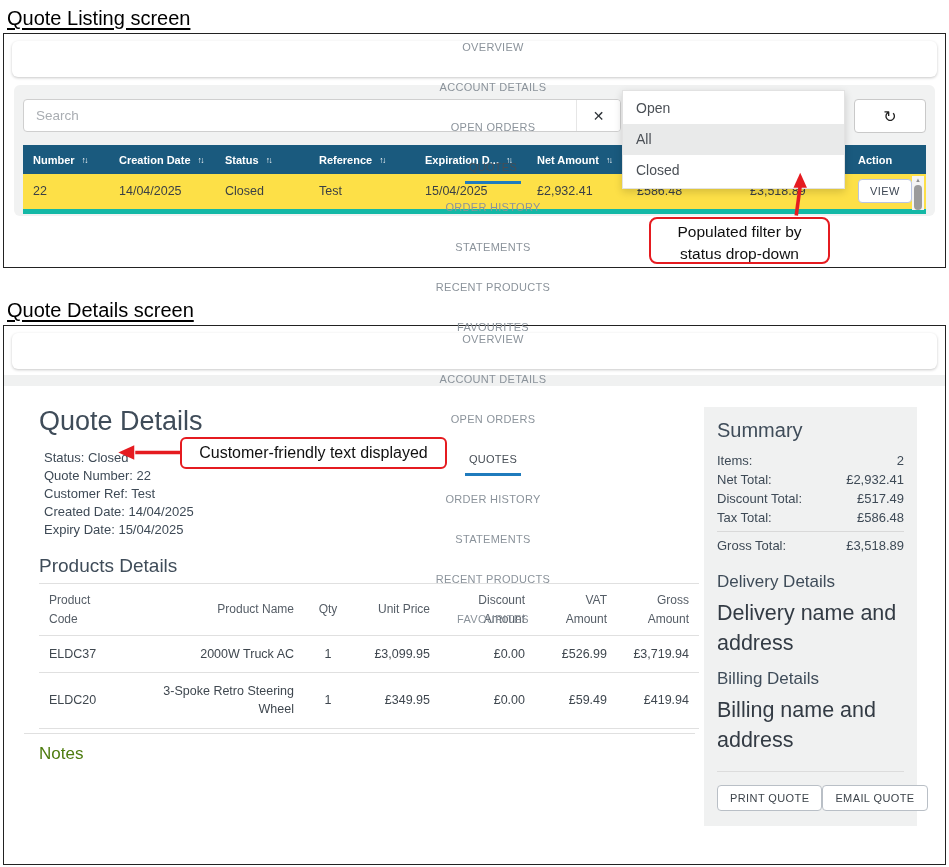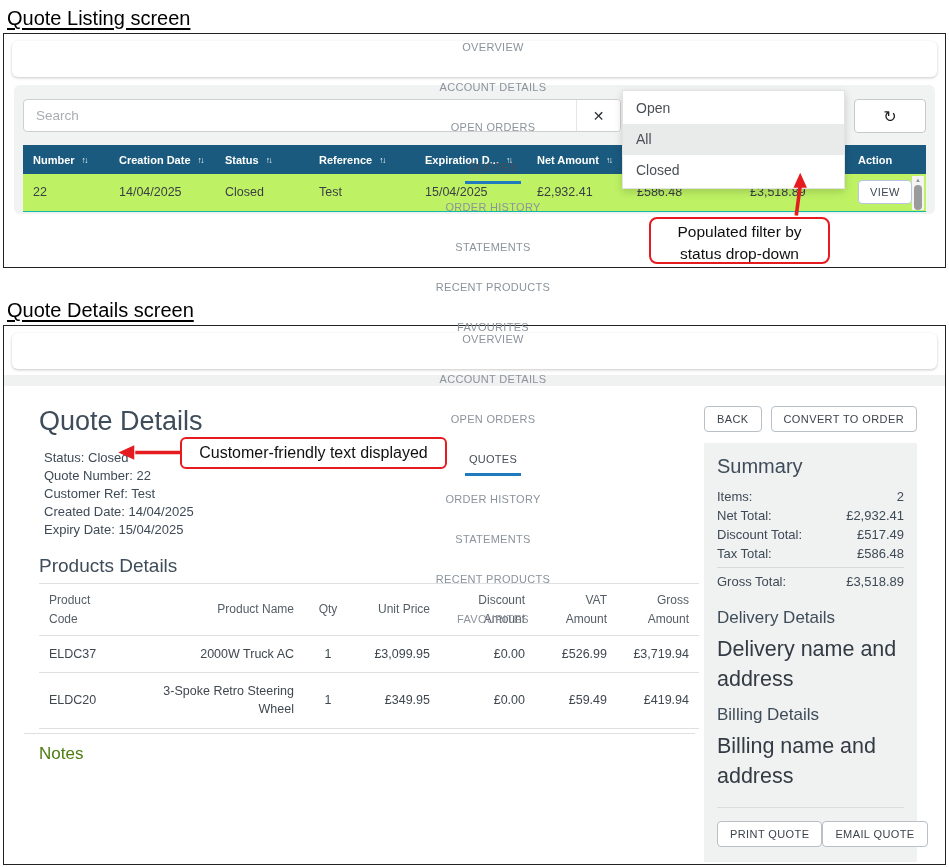--- a/index.html
+++ b/index.html
@@ -55,22 +55,22 @@
     font-size: 16px; color:#222; display:flex; align-items:center; justify-content:center; cursor:pointer;
   }
   .qtable-wrap { position: relative; }
   table.qtable { width:100%; border-collapse:collapse; table-layout:fixed; background:#fff; }
   .qtable thead th {
     background:#1a5a7e; color:#fff; font-size:11px; font-weight:700;
     height: 29px; text-align:left; padding-left:10px; white-space:nowrap; overflow:hidden;
   }
   .sort-glyph { font-size:8.5px; letter-spacing:-1.5px; margin-left:7px; position:relative; top:-1px; }
   .qtable tbody td {
-    background:#bef264; height:37px; font-size:12.5px; color:#3a3f45;
-    padding-left:10px; border-bottom:1px solid #14b8a6; white-space:nowrap; overflow:hidden;
+    background:#fde047; height:37px; font-size:12.5px; color:#3a3f45;
+    padding-left:10px; border-bottom:5px solid #14b8a6; white-space:nowrap; overflow:hidden;
   }
   .view-btn {
     background:#fff; border:1px solid #b9c4e2; border-radius:4px; color:#3d4754;
     font-size:11px; font-weight:500; letter-spacing:.4px; padding:5px 11px; cursor:pointer;
     font-family:"Liberation Sans",sans-serif;
   }
   .mini-scrollbar {
     position:absolute; right:2px; top:31px; width:12px; height:34px;
     background:#f4f4f4; display:flex; flex-direction:column; align-items:center;
   }
@@ -299,24 +299,20 @@
             <td class="ar">£419.94</td>
           </tr>
         </tbody>
       </table>
 
       <div class="left-divider"></div>
       <div class="notes-heading">Notes</div>
     </div>
 
     <div class="right-col">
-      <div class="btn-row-top">
-        <button class="ghost-btn">BACK</button>
-        <button class="ghost-btn">CONVERT TO ORDER</button>
-      </div>
 
       <div class="summary-card">
         <div class="sum-heading">Summary</div>
         <div class="sum-row">
           <span>Items:</span>
             <span>2</span>
         </div>
         <div class="sum-row">
           <span>Net Total:</span>
             <span>£2,932.41</span>

